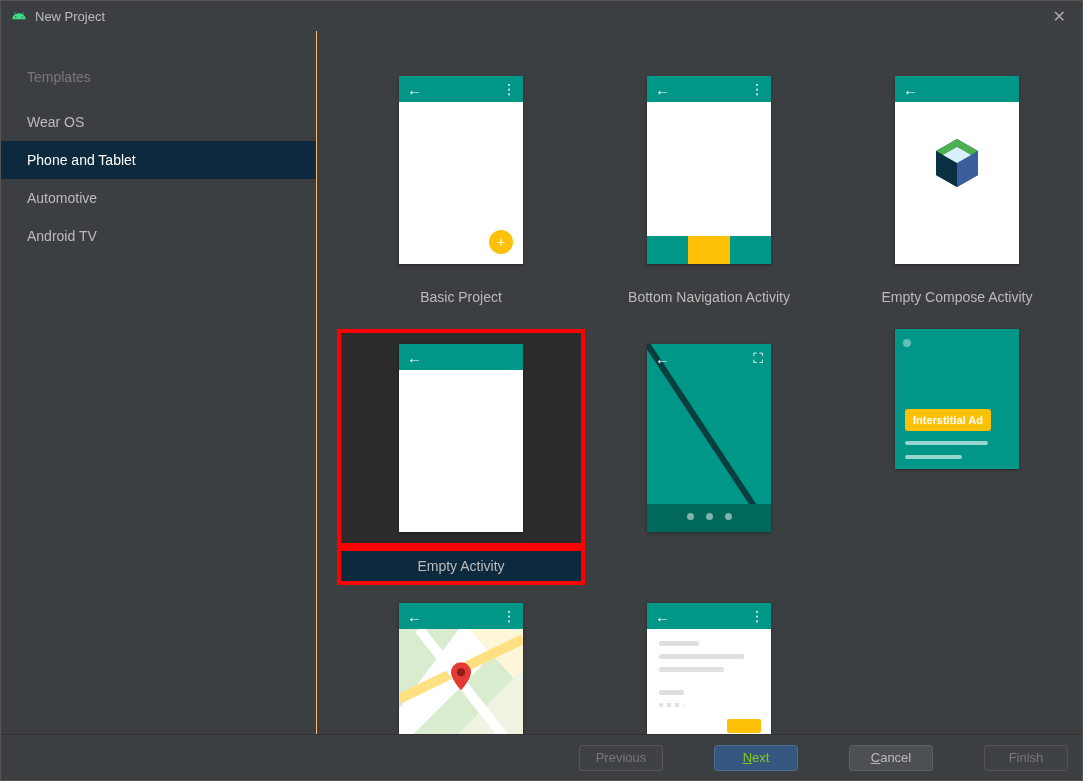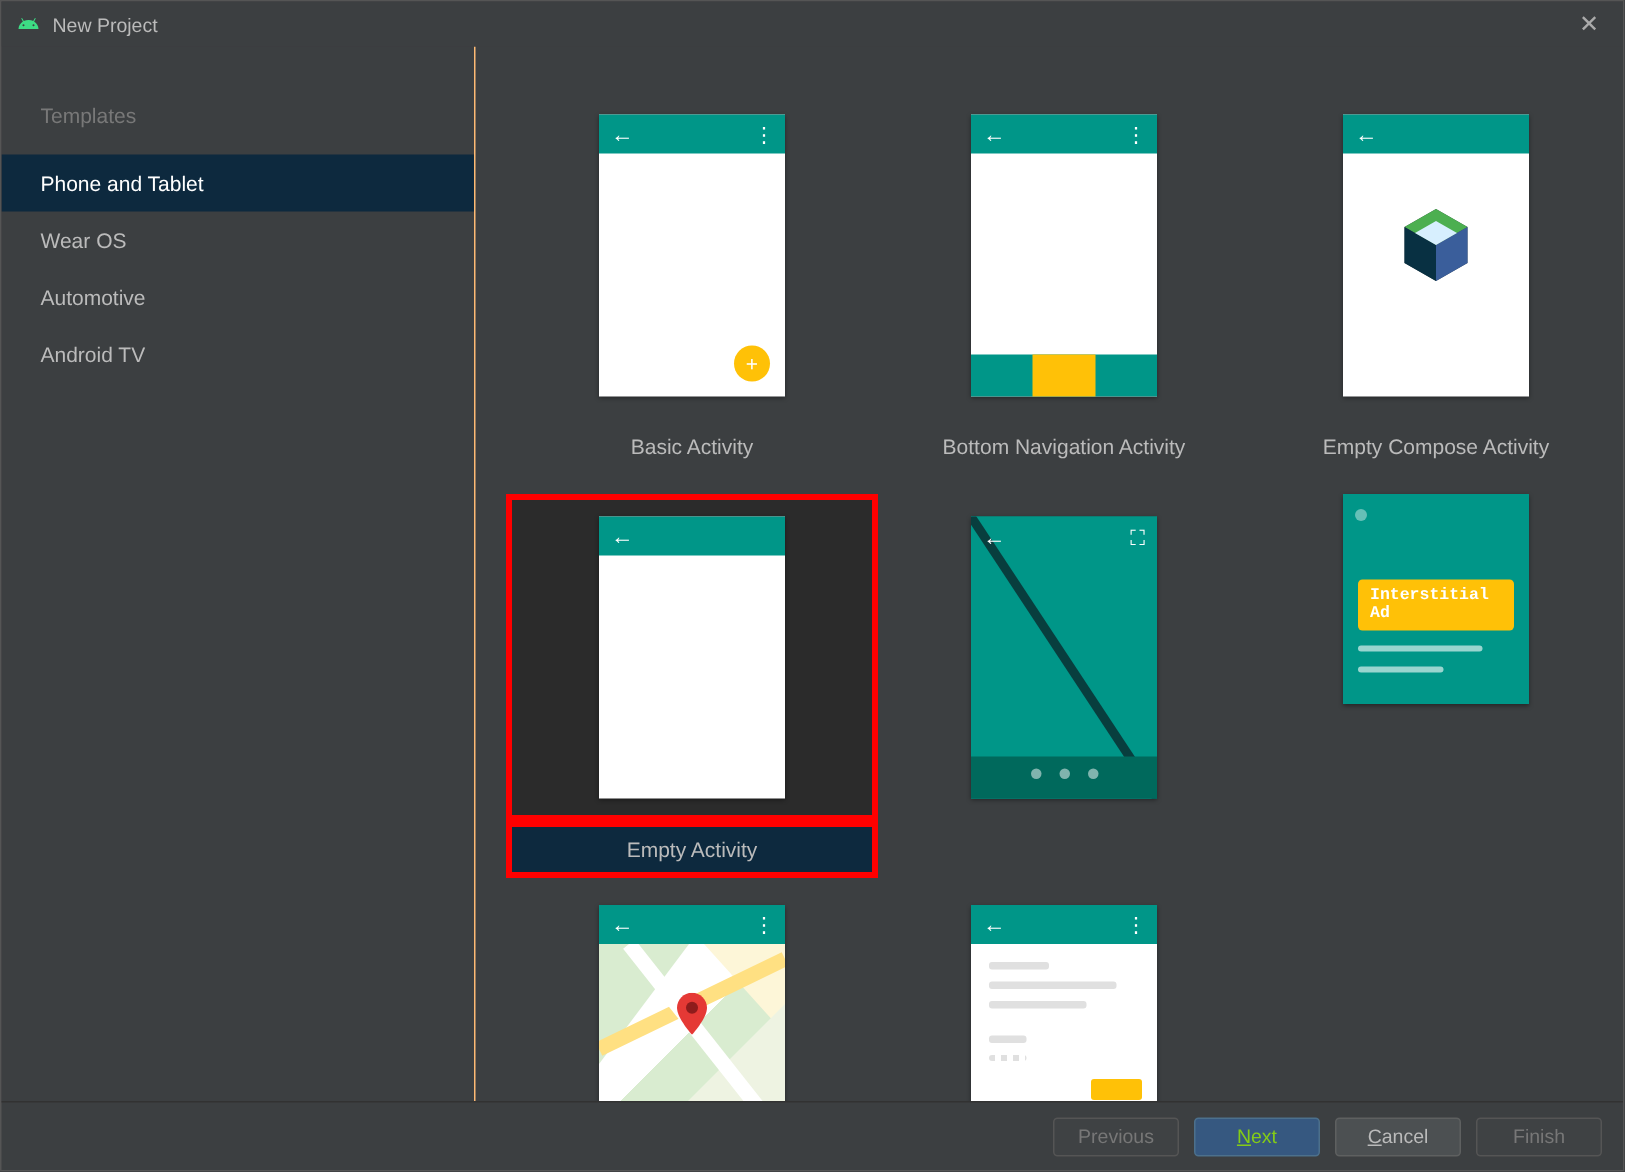--- a/index.html
+++ b/index.html
@@ -140,21 +140,21 @@
     .fullscreen-bg svg { position:absolute; inset:0; }
     .nav-dots {
       position:absolute; bottom:10px; left:0; right:0; text-align:center; color:#fff; letter-spacing:10px; font-size:10px;
     }
     .dot { display:inline-block; width:7px; height:7px; border-radius:50%; background:rgba(255,255,255,.5); margin:0 6px; }
     .compose-logo {
       position:absolute; top:50%; left:50%; transform:translate(-50%,-60%);
     }
     .ad-card { position:absolute; inset:0; background:#009688; padding:14px 10px; }
     .ad-pill { position:absolute; top:10px; left:8px; width:8px; height:8px; border-radius:50%; background:rgba(255,255,255,.4);}
-    .ad-badge { background:#ffc107; color:#fff; font-size:11px; font-weight:600; padding:5px 8px; border-radius:3px; display:inline-block; margin-top:43px;font-family:Liberation Mono, monospace;}
+    .ad-badge { background:#ffc107; color:#fff; font-size:11px; font-weight:600; padding:5px 8px; border-radius:3px; display:inline-block; margin-top:66px;}
     .ad-line { height:4px; background:rgba(255,255,255,.6); margin-top:10px; border-radius:2px;}
     .map-bg {
       position:absolute; inset:26px 0 0 0;
       background:
         linear-gradient(135deg,#f5f0d6 25%,#ffffff 25% 50%,#d9ecd0 50% 75%,#fff 75%);
     }
     .map-pin { position:absolute; top:50%; left:50%; transform:translate(-50%,-70%); color:#e53935; font-size:24px;}
     .master-lines { position:absolute; inset:26px 0 0 0; padding:12px; }
     .mline { height:5px; background:#e0e0e0; margin-bottom:8px; border-radius:2px; }
     .mline.short{width:40%;}
@@ -172,20 +172,21 @@
     }
     .btn {
       min-width: 84px;
       height: 26px;
       border: 1px solid #5e6060;
       background: #4c5052;
       color: #bbbbbb;
       font-size: 13px;
       border-radius: 3px;
       cursor: pointer;
+      margin-left: 41px;
     }
     .btn.disabled { color: #777; background:#3f4244; border-color:#555; cursor:default;}
     .btn.primary {
       background: #365880; border-color:#4c708c; color:#84cc16;
     }
     .btn .mn { text-decoration: underline; }
   </style>
 </head>
 <body>
 
@@ -198,41 +199,41 @@
         </svg>
     </span>
     <span class="titlebar-title">New Project</span>
     <span class="close-x">✕</span>
   </div>
 
   <div class="body">
 
     <div class="sidebar">
       <div class="sidebar-heading">Templates</div>
+      <div class="sidebar-item">Wear OS</div>
       <div class="sidebar-item selected">Phone and Tablet</div>
-      <div class="sidebar-item">Wear OS</div>
       <div class="sidebar-item">Automotive</div>
       <div class="sidebar-item">Android TV</div>
     </div>
 
     <div class="main">
       <div class="grid">
 
 
         <div class="card">
           <div class="thumb-wrap">
             <div class="phone">
               <div class="appbar">
                   <span class="back-arrow">←</span>
                   <span class="overflow-dots">⋮</span>
                 </div>
               <div class="fab">+</div>
             </div>
           </div>
-          <div class="caption">Basic Activity</div>
+          <div class="caption">Basic Project</div>
         </div>
 
         <div class="card">
           <div class="thumb-wrap">
             <div class="phone">
               <div class="appbar">
                   <span class="back-arrow">←</span>
                   <span class="overflow-dots">⋮</span>
                 </div>
               <div class="bottom-bar">

